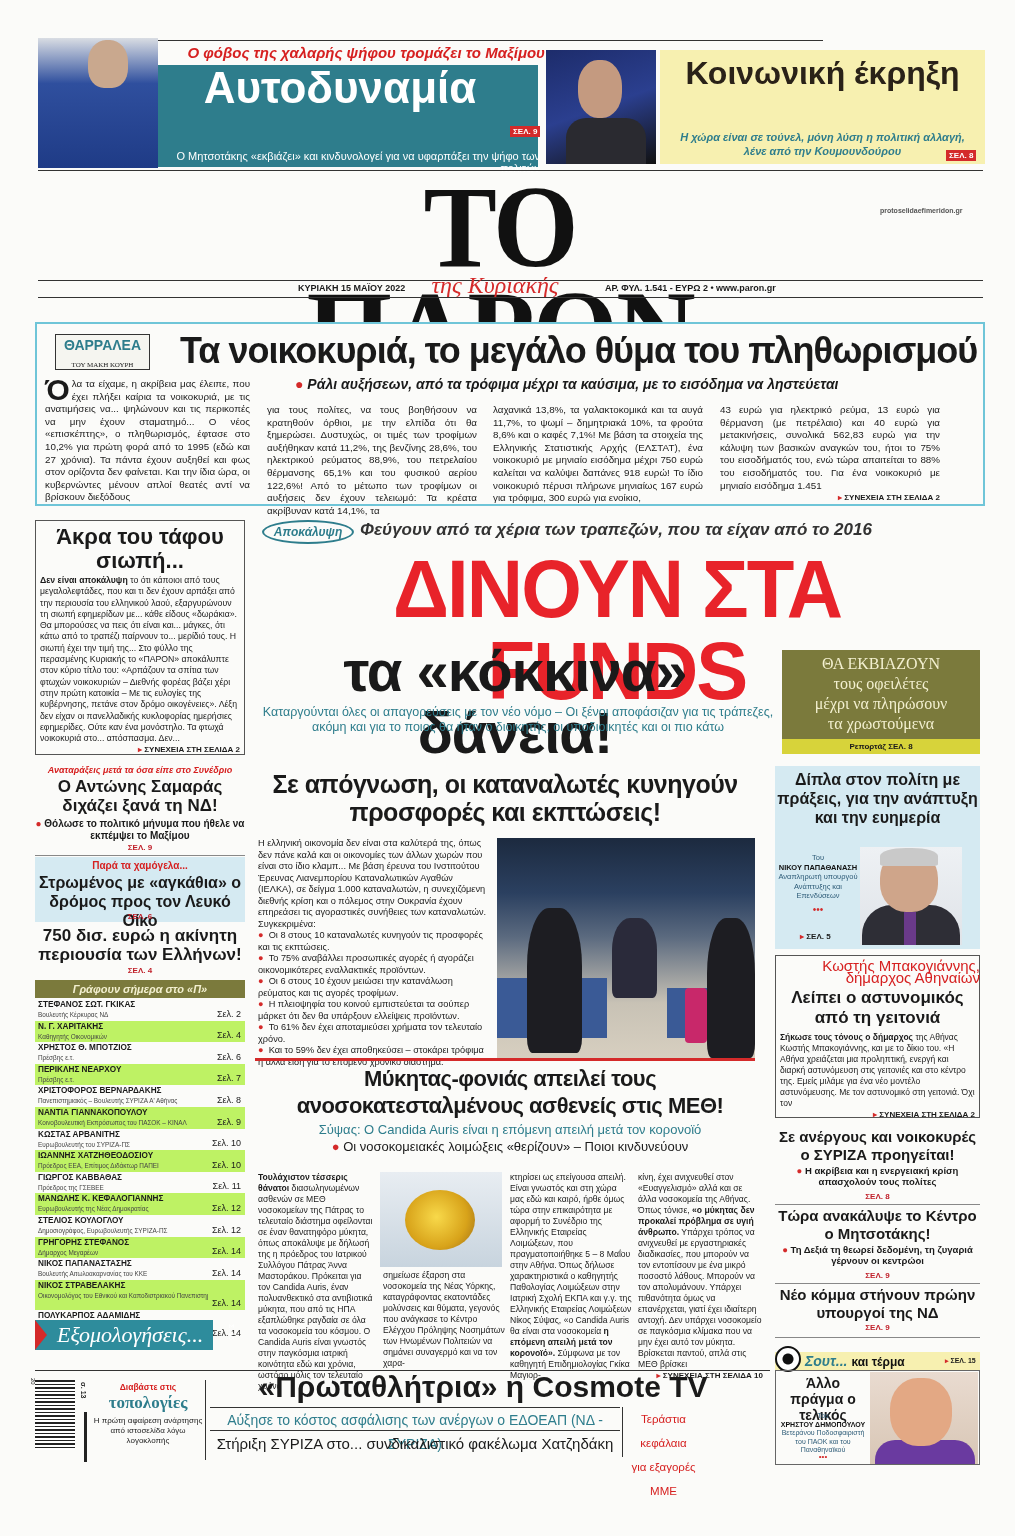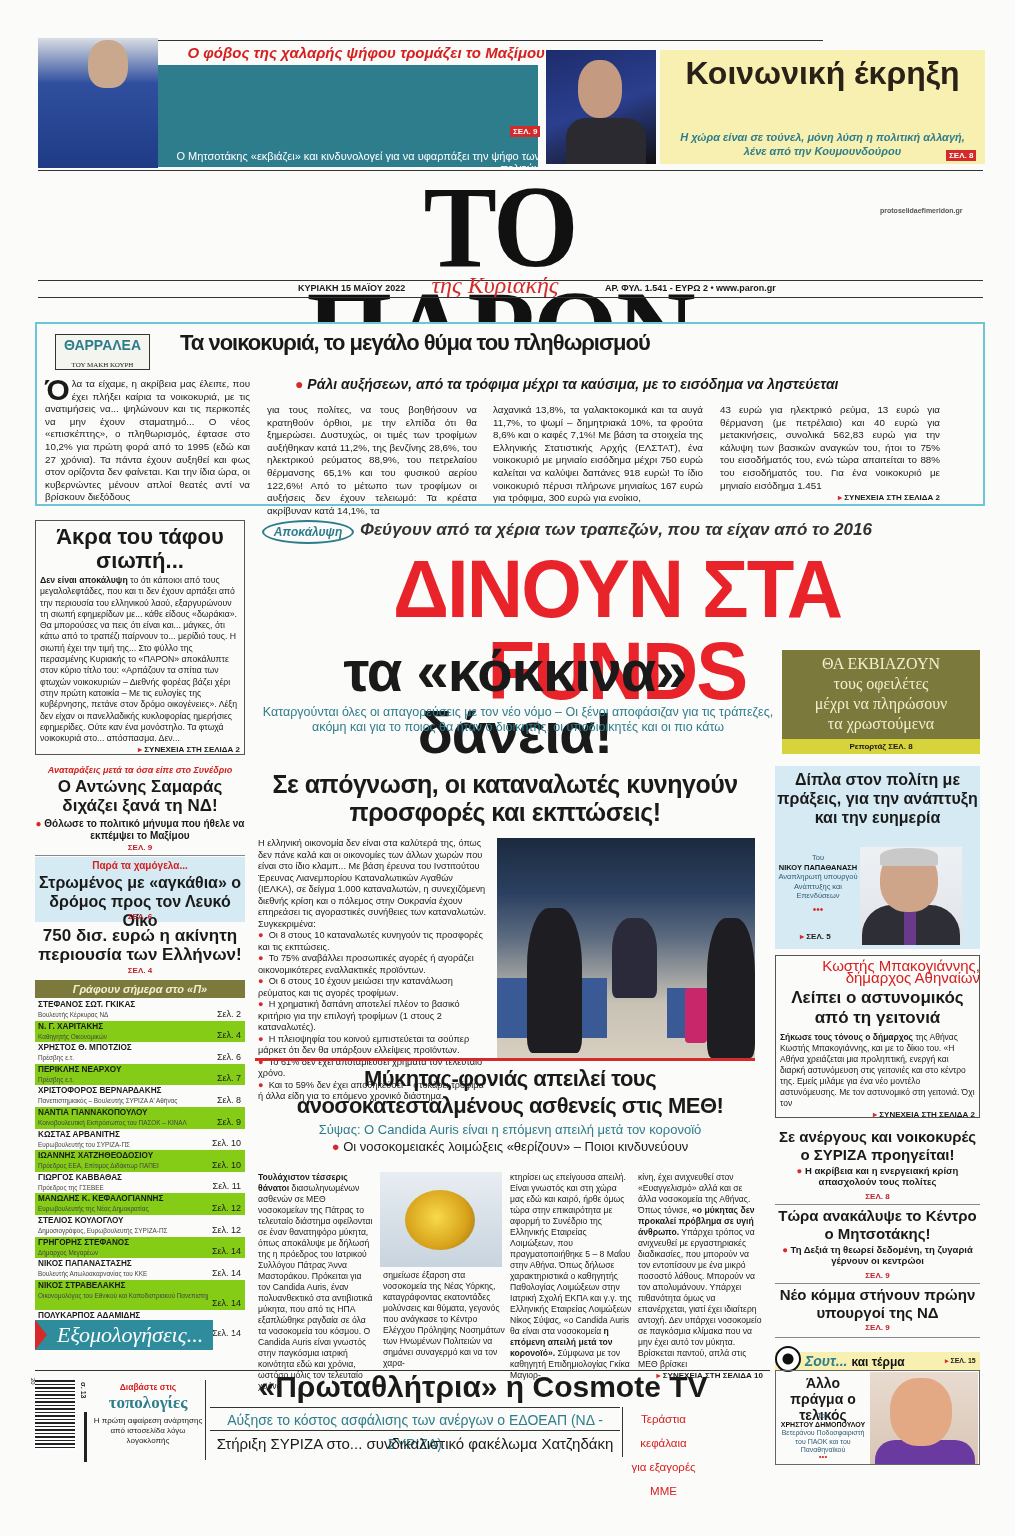--- a/index.html
+++ b/index.html
@@ -33,21 +33,21 @@
   #masthead-tag { left: 395px; top: 272px; width: 200px; text-align: center; color: #d42a2a; font-style: italic; font-size: 24px; font-family: "Liberation Serif", serif; }
   #issue-date { left: 298px; top: 283px; font-size: 9px; font-weight: bold; }
   #issue-info { left: 605px; top: 283px; font-size: 9px; font-weight: bold; }
   #watermark { left: 880px; top: 207px; font-size: 7px; color: #555; font-weight: bold; }
 
   
   #infl-box { left: 35px; top: 322px; width: 950px; height: 184px; border: 2px solid #6fc5d8; background: #fbfbf9; }
   #infl-tag { left: 55px; top: 334px; width: 95px; height: 36px; border: 1px solid #333; background: #f5f5f0; text-align: center; }
   #infl-tag-t { color: #2e7d8c; font-weight: bold; font-size: 14px; display: block; margin-top: 2px; }
   #infl-tag-a { font-size: 7px; font-family: "Liberation Serif", serif; }
-  #infl-headline { left: 180px; top: 330px; font-size: 22px; font-weight: bold; letter-spacing: -1px; color: #1a1a1a; }
+  #infl-headline { left: 180px; top: 330px; font-size: 36px; font-weight: bold; letter-spacing: -1px; color: #1a1a1a; }
   #infl-sub { left: 295px; top: 376px; font-size: 14px; font-weight: bold; font-style: italic; }
   #infl-sub .dot { color: #d42a2a; }
   .col { position: absolute; font-size: 9.8px; line-height: 12.6px; text-align: justify; }
   #infl-c1 { left: 45px; top: 378px; width: 205px; }
   #infl-c2 { left: 267px; top: 404px; width: 210px; }
   #infl-c3 { left: 493px; top: 404px; width: 210px; }
   #infl-c4 { left: 720px; top: 404px; width: 220px; }
   .dropcap { float: left; font-size: 30px; line-height: 24px; font-weight: bold; margin-right: 2px; }
   .cont { text-align: right; font-weight: bold; font-size: 8px; }
   .cont .arr { color: #d42a2a; }
@@ -78,21 +78,21 @@
   #lefko-h { top: 873px; font-size: 16px; font-weight: bold; line-height: 19px; }
   #lefko-sel { top: 912px; }
   #akin-h { top: 926px; font-size: 17px; font-weight: bold; line-height: 19px; }
   #akin-sel { top: 966px; }
   .hr { position: absolute; height: 1px; background: #888; }
 
   
   #writers-head { left: 35px; top: 980px; width: 210px; height: 18px; background: #7b7a3c; color: #f3f0d0; font-size: 11px; font-weight: bold; font-style: italic; text-align: center; line-height: 18px; }
   #writers-list { left: 35px; top: 999px; width: 210px; }
   .w-row { height: 21.6px; padding: 1px 3px; position: relative; }
-  .w-row.alt { background: #84cc16; }
+  .w-row.alt { background: #bef264; }
   .w-name { font-size: 8.2px; font-weight: bold; line-height: 10px; display: block; }
   .w-role { font-size: 6.4px; color: #444; line-height: 9px; display: block; width: 170px; white-space: nowrap; overflow: hidden; }
   .w-page { position: absolute; right: 4px; bottom: 2px; font-size: 9px; }
   .w-row.tall { height: 30px; }
   #exomol { left: 35px; top: 1320px; width: 178px; height: 30px; background: #2e8c9c; color: #fff; font-family: "Liberation Serif", serif; font-size: 22px; line-height: 30px; padding-left: 22px; font-style: italic; }
   #exomol-arrow { left: 35px; top: 1320px; width: 0; height: 0; border-top: 15px solid transparent; border-bottom: 15px solid transparent; border-left: 12px solid #d42a2a; }
   #exomol-sel { left: 228px; top: 1324px; color: #fff; font-size: 7px; writing-mode: vertical-rl; }
 
   
   #cons-head { left: 255px; top: 770px; width: 500px; text-align: center; font-size: 25px; line-height: 28px; font-weight: bold; letter-spacing: -0.5px; }
@@ -172,20 +172,21 @@
 </style>
 </head>
 <body>
 
 <div class="rule" style="left:38px;top:40px;width:785px;height:1px;"></div>
 <div id="banner-left" class="abs"></div>
 <div id="banner-left-photo" class="abs"></div>
 <div id="banner-left-face" class="abs"></div>
 <div id="kicker-left" class="abs">Ο φόβος της χαλαρής ψήφου τρομάζει το Μαξίμου</div>
 <div id="headline-left" class="abs">
+  <div>Αυτοδυναμία</div>
 </div>
 <div id="sel-left" class="abs sel-box">ΣΕΛ. 9</div>
 <div id="sub-left" class="abs">Ο Μητσοτάκης «εκβιάζει» και κινδυνολογεί για να υφαρπάξει την ψήφο των πολιτών</div>
 
 <div id="banner-right-photo" class="abs"></div>
 <div id="banner-right-face" class="abs"></div>
 <div id="banner-right-shirt" class="abs"></div>
 <div id="banner-right" class="abs"></div>
 <div id="headline-right" class="abs">
   <div>Κοινωνική έκρηξη</div>
@@ -336,21 +337,20 @@
 <div id="exomol-arrow" class="abs"></div>
 <div id="exomol-sel" class="abs">Σ. 16</div>
 
 <div id="cons-head" class="abs">Σε απόγνωση, οι καταναλωτές κυνηγούν προσφορές και εκπτώσεις!</div>
 <div id="cons-body" class="abs">
   <div>Η ελληνική οικονομία δεν είναι στα καλύτερά της, όπως δεν πάνε καλά και οι οικονομίες των άλλων χωρών που είναι στο ίδιο κλαμπ... Με βάση έρευνα του Ινστιτούτου Έρευνας Λιανεμπορίου Καταναλωτικών Αγαθών (ΙΕΛΚΑ), σε δείγμα 1.000 καταναλωτών, η συνεχιζόμενη διεθνής κρίση και ο πόλεμος στην Ουκρανία έχουν επηρεάσει τις αγοραστικές συνήθειες των καταναλωτών. Συγκεκριμένα:</div>
   <div id="cons-bullets">
       <div><span class="b">●&nbsp;&nbsp;</span><span>Οι 8 στους 10 καταναλωτές κυνηγούν τις προσφορές και τις εκπτώσεις.</span></div>
       <div><span class="b">●&nbsp;&nbsp;</span><span>Το 75% αναβάλλει προσωπικές αγορές ή αγοράζει οικονομικότερες εναλλακτικές προϊόντων.</span></div>
       <div><span class="b">●&nbsp;&nbsp;</span><span>Οι 6 στους 10 έχουν μειώσει την κατανάλωση ρεύματος και τις αγορές τροφίμων.</span></div>
-      <div><span class="b">●&nbsp;&nbsp;</span><span>Η χρηματική δαπάνη αποτελεί πλέον το βασικό κριτήριο για την επιλογή τροφίμων (1 στους 2 καταναλωτές).</span></div>
       <div><span class="b">●&nbsp;&nbsp;</span><span>Η πλειοψηφία του κοινού εμπιστεύεται τα σούπερ μάρκετ ότι δεν θα υπάρξουν ελλείψεις προϊόντων.</span></div>
       <div><span class="b">●&nbsp;&nbsp;</span><span>Το 61% δεν έχει αποταμιεύσει χρήματα τον τελευταίο χρόνο.</span></div>
       <div><span class="b">●&nbsp;&nbsp;</span><span>Και το 59% δεν έχει αποθηκεύσει – στοκάρει τρόφιμα ή άλλα είδη για το επόμενο χρονικό διάστημα.</span></div>
     </div>
 </div>
 <div id="cons-photo" class="abs">
   <div class="counter" style="left:0;top:140px;width:110px;height:60px;"></div>
   <div class="counter" style="left:170px;top:150px;width:88px;height:50px;"></div>
   <div class="shopper" style="left:30px;top:70px;width:55px;height:145px;"></div>
   <div class="shopper" style="left:115px;top:80px;width:45px;height:80px;background:#2a2a3a;"></div>

